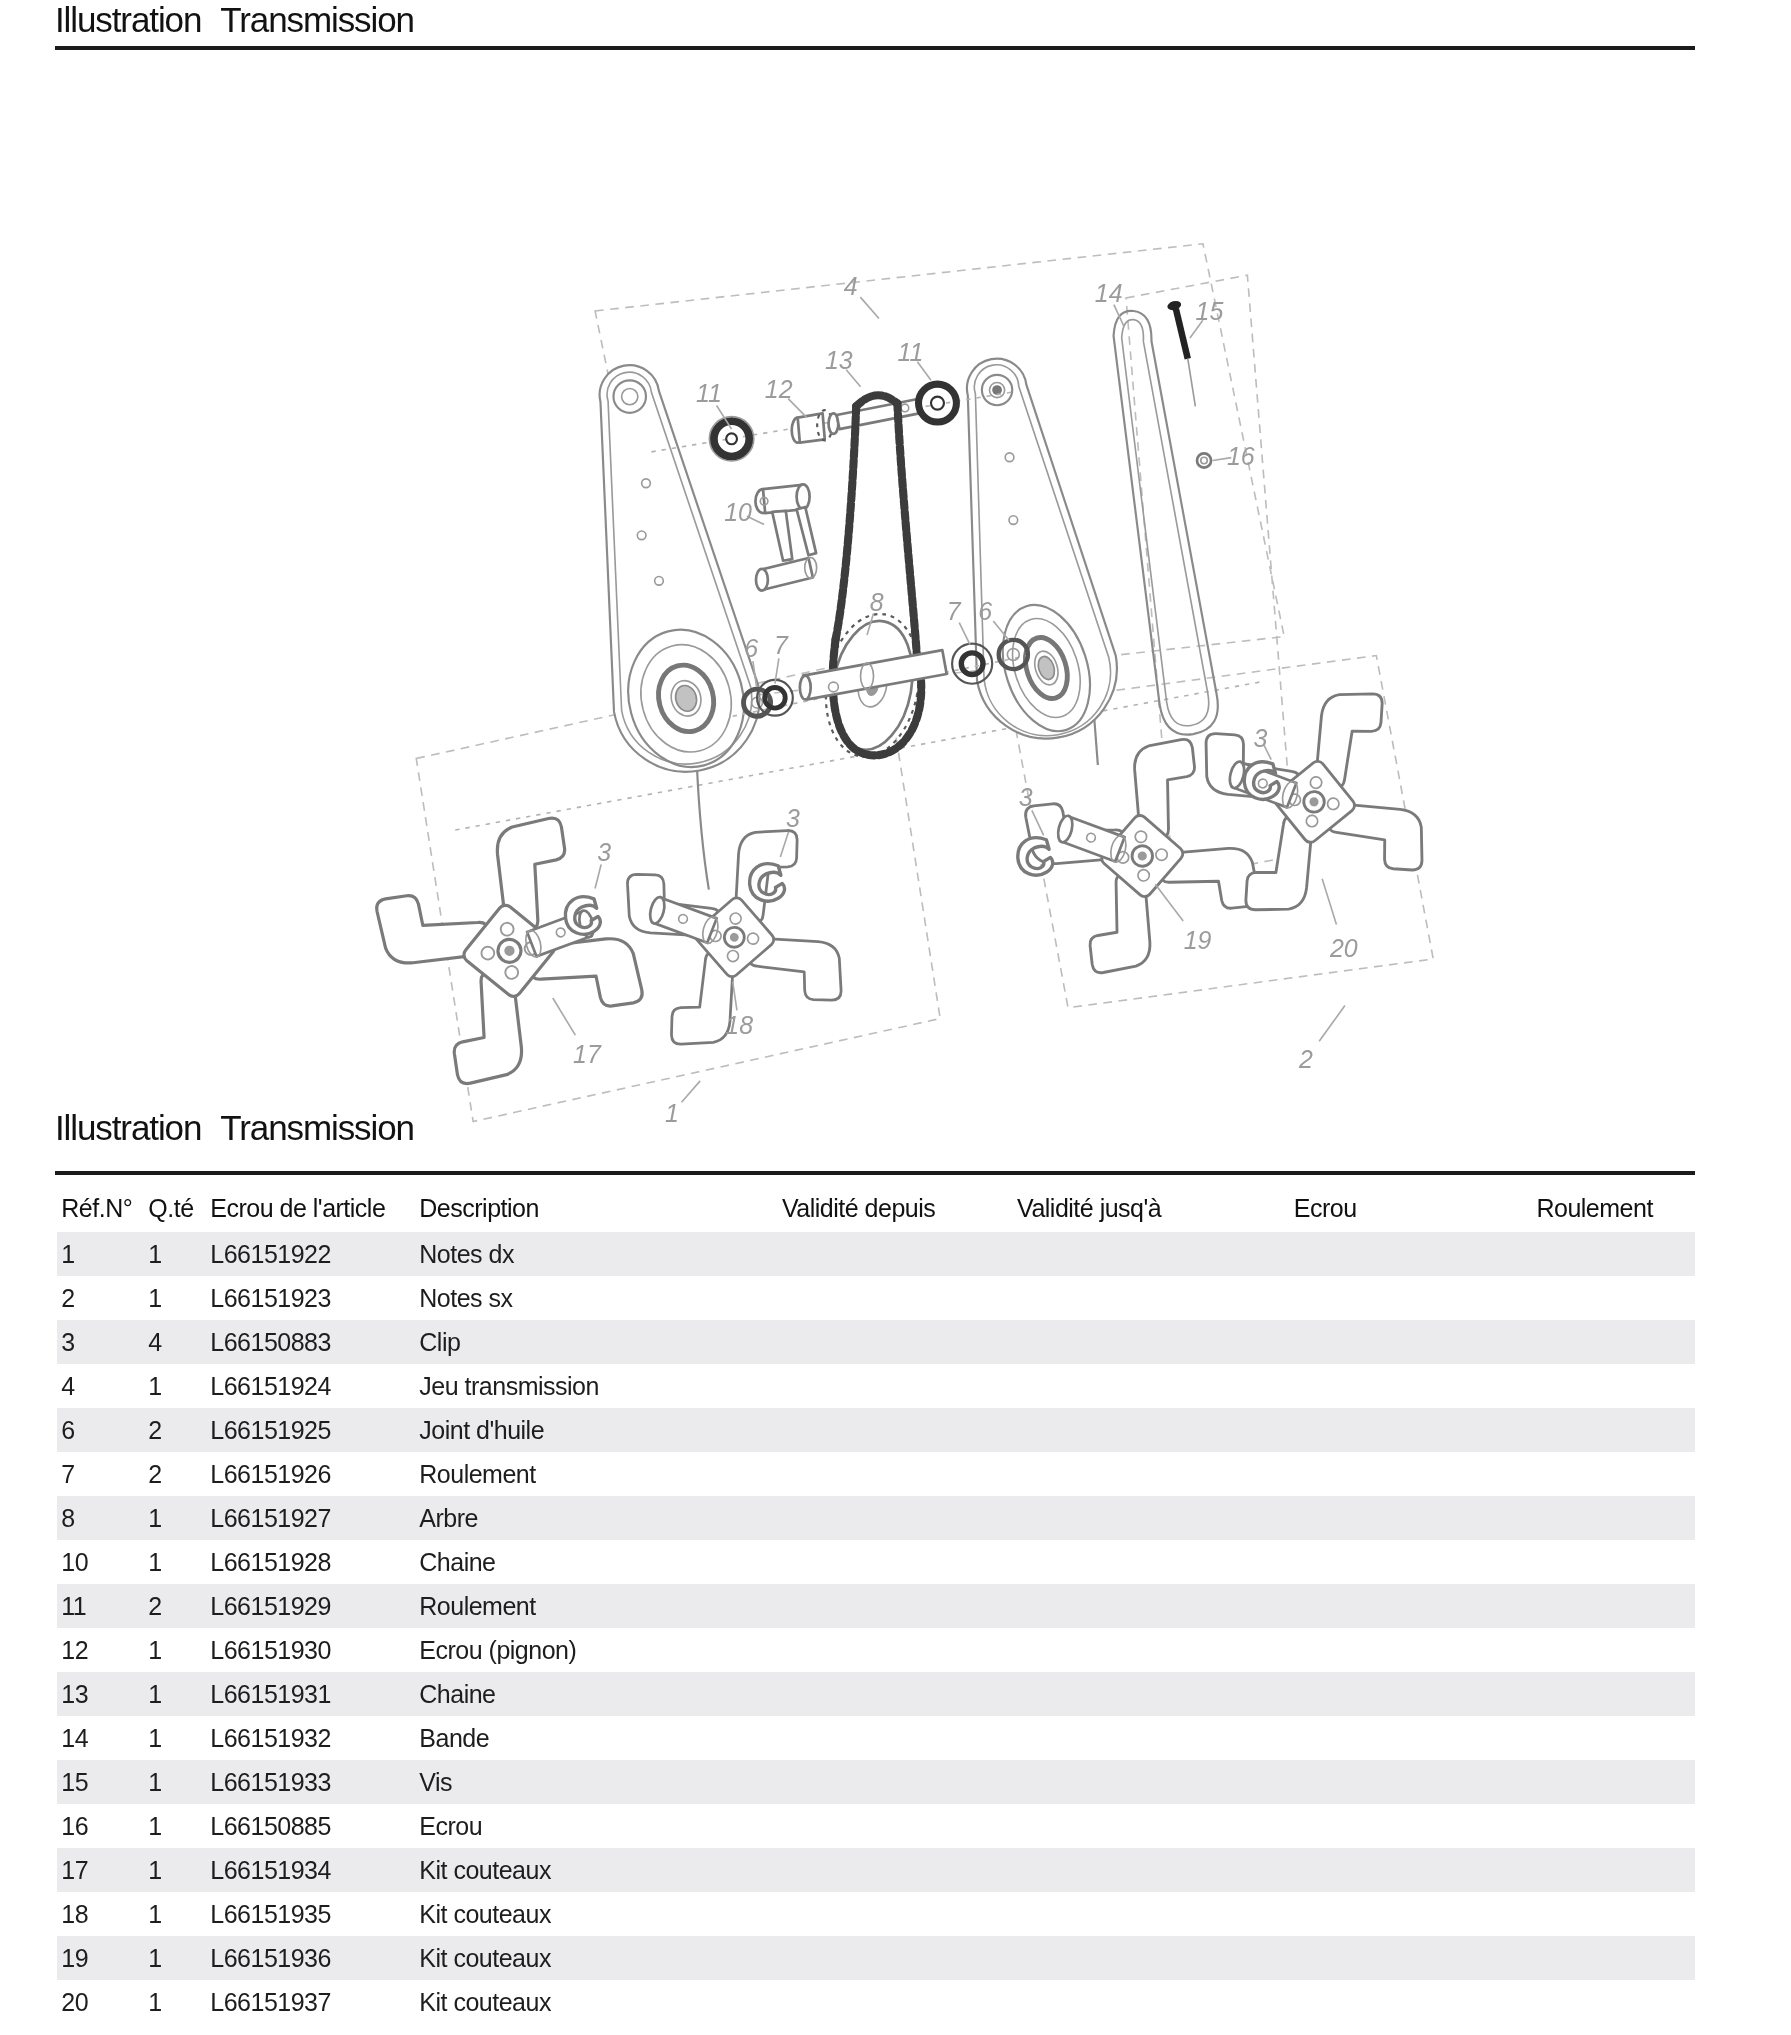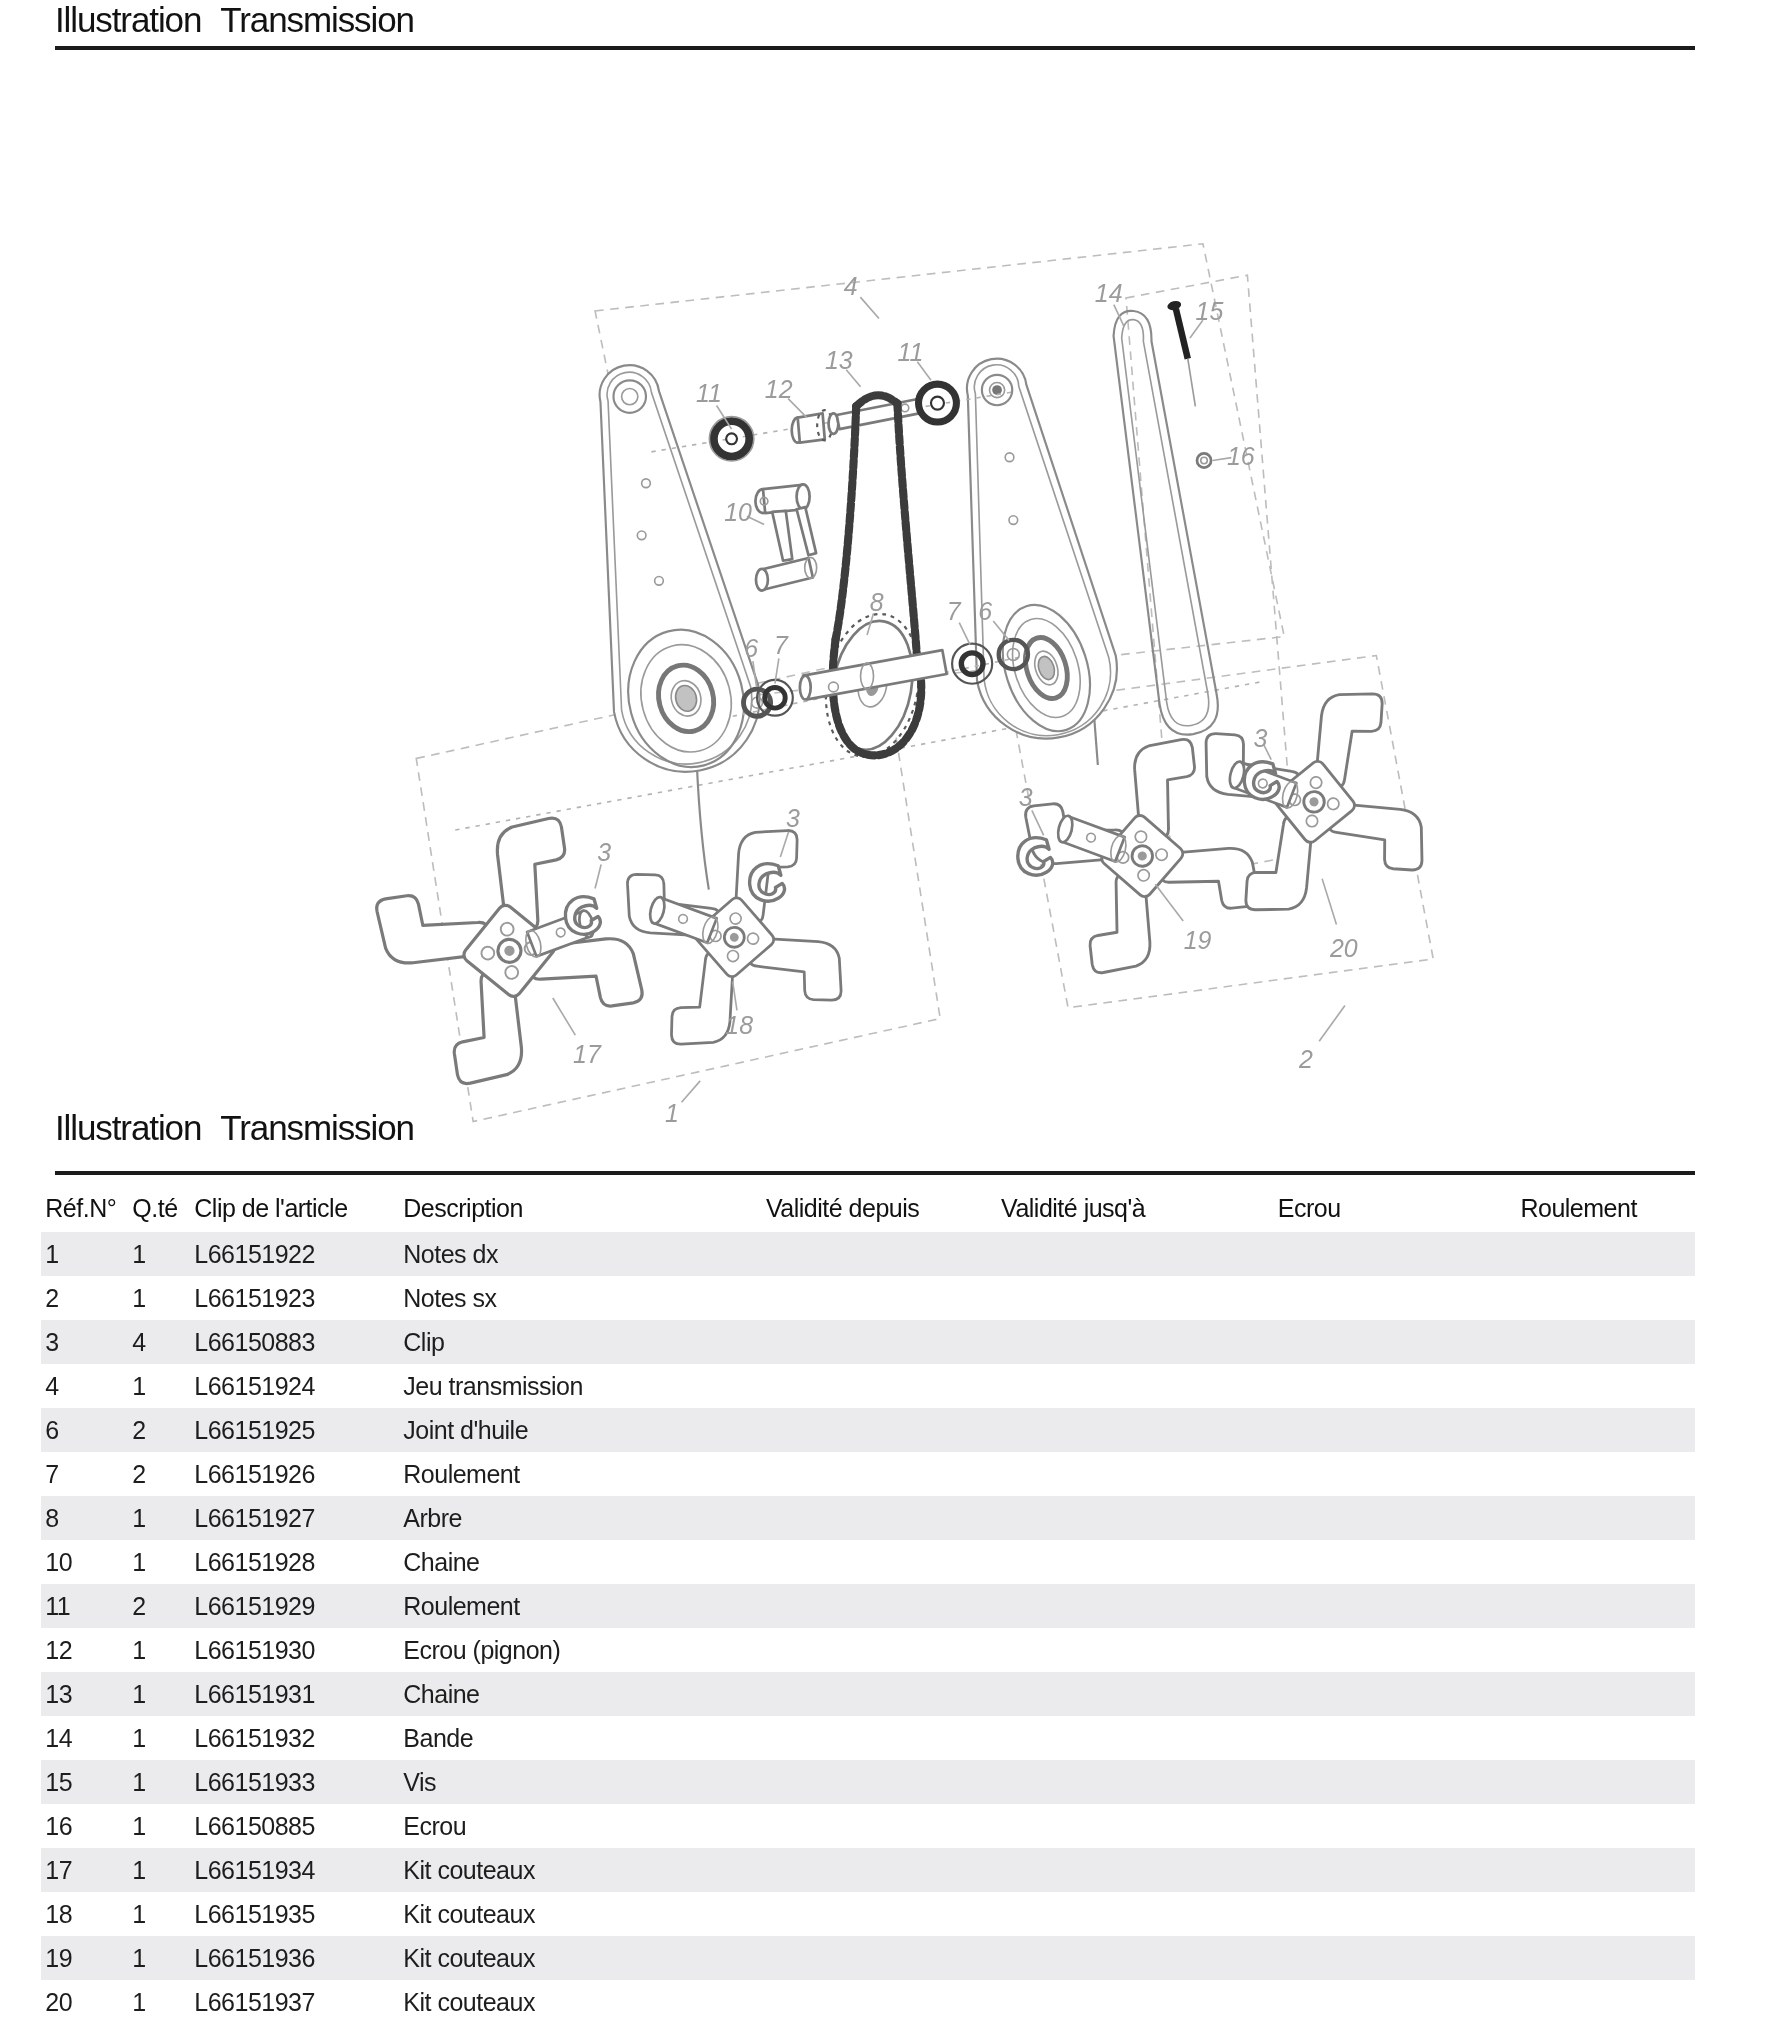--- a/index.html
+++ b/index.html
@@ -7,21 +7,21 @@
         font-family:"Liberation Sans",sans-serif;color:#161616;}
   .title{position:absolute;left:55px;font-size:35px;font-weight:400;letter-spacing:-1.1px;
          word-spacing:11px;color:#121212;white-space:nowrap;}
   #main-title{top:0px;}
   #section-title{top:1108px;}
   .rule{position:absolute;left:55px;width:1682px;background:#1b1b1b;}
   #rule-1{top:46px;height:3.8px;}
   #rule-2{top:1171px;height:4.3px;}
   #diagram-wrap{position:absolute;left:76px;top:81px;width:1620px;height:1057px;}
   
-  #parts{position:absolute;left:41px;top:1175px;width:1682px;border-collapse:collapse;
+  #parts{position:absolute;left:57px;top:1175px;width:1682px;border-collapse:collapse;
          table-layout:fixed;}
   #parts th{font-size:25px;font-weight:400;color:#111;text-align:left;vertical-align:bottom;
             height:57px;box-sizing:border-box;padding:0 0 8.7px 4.3px;white-space:nowrap;letter-spacing:-0.5px;}
   #parts td{font-size:25px;color:#1d1d1d;height:44px;box-sizing:border-box;padding:0 0 0 4.3px;
             white-space:nowrap;vertical-align:middle;letter-spacing:-0.5px;}
   #parts th.c,#parts td.c{text-align:center;}
   #parts tr.odd{background:#ebebed;}
   
   .fw{fill:#fff;stroke:#8a8a8a;stroke-width:4;stroke-linejoin:round;}
   .fw5{fill:#fff;stroke:#7a7a7a;stroke-width:5;stroke-linejoin:round;}
@@ -281,21 +281,21 @@
         <col style="width:325px">
       <col style="width:233px">
         <col style="width:228px">
         <col style="width:244px">
         <col style="width:295px">
     </colgroup>
     <thead>
       <tr id="head-row">
           <th>Réf.N°</th>
           <th>Q.té</th>
-          <th>Clip de l'article</th>
+          <th>Ecrou de l'article</th>
           <th>Description</th>
           <th class="c">Validité depuis</th>
           <th class="c">Validité jusq'à</th>
           <th class="c">Ecrou</th>
           <th class="c">Roulement</th>
         </tr>
     </thead>
     <tbody id="parts-body">
         <tr class="odd">
           <td>1</td>

